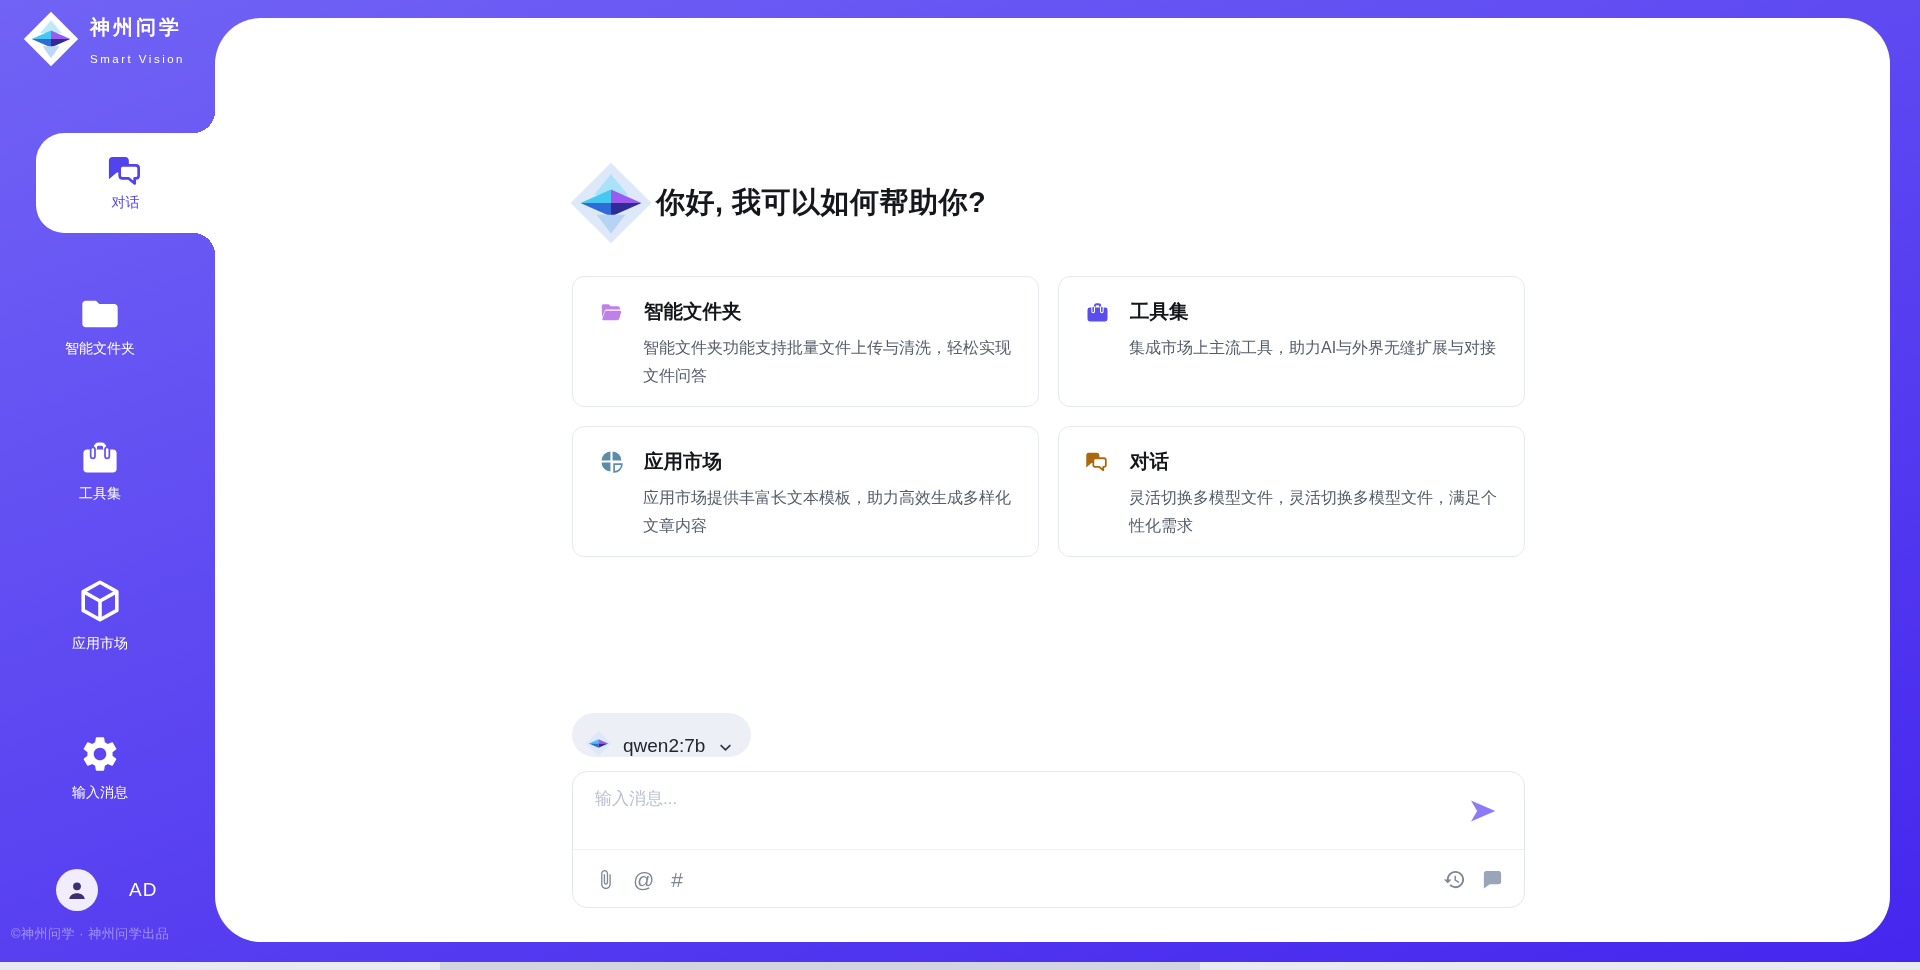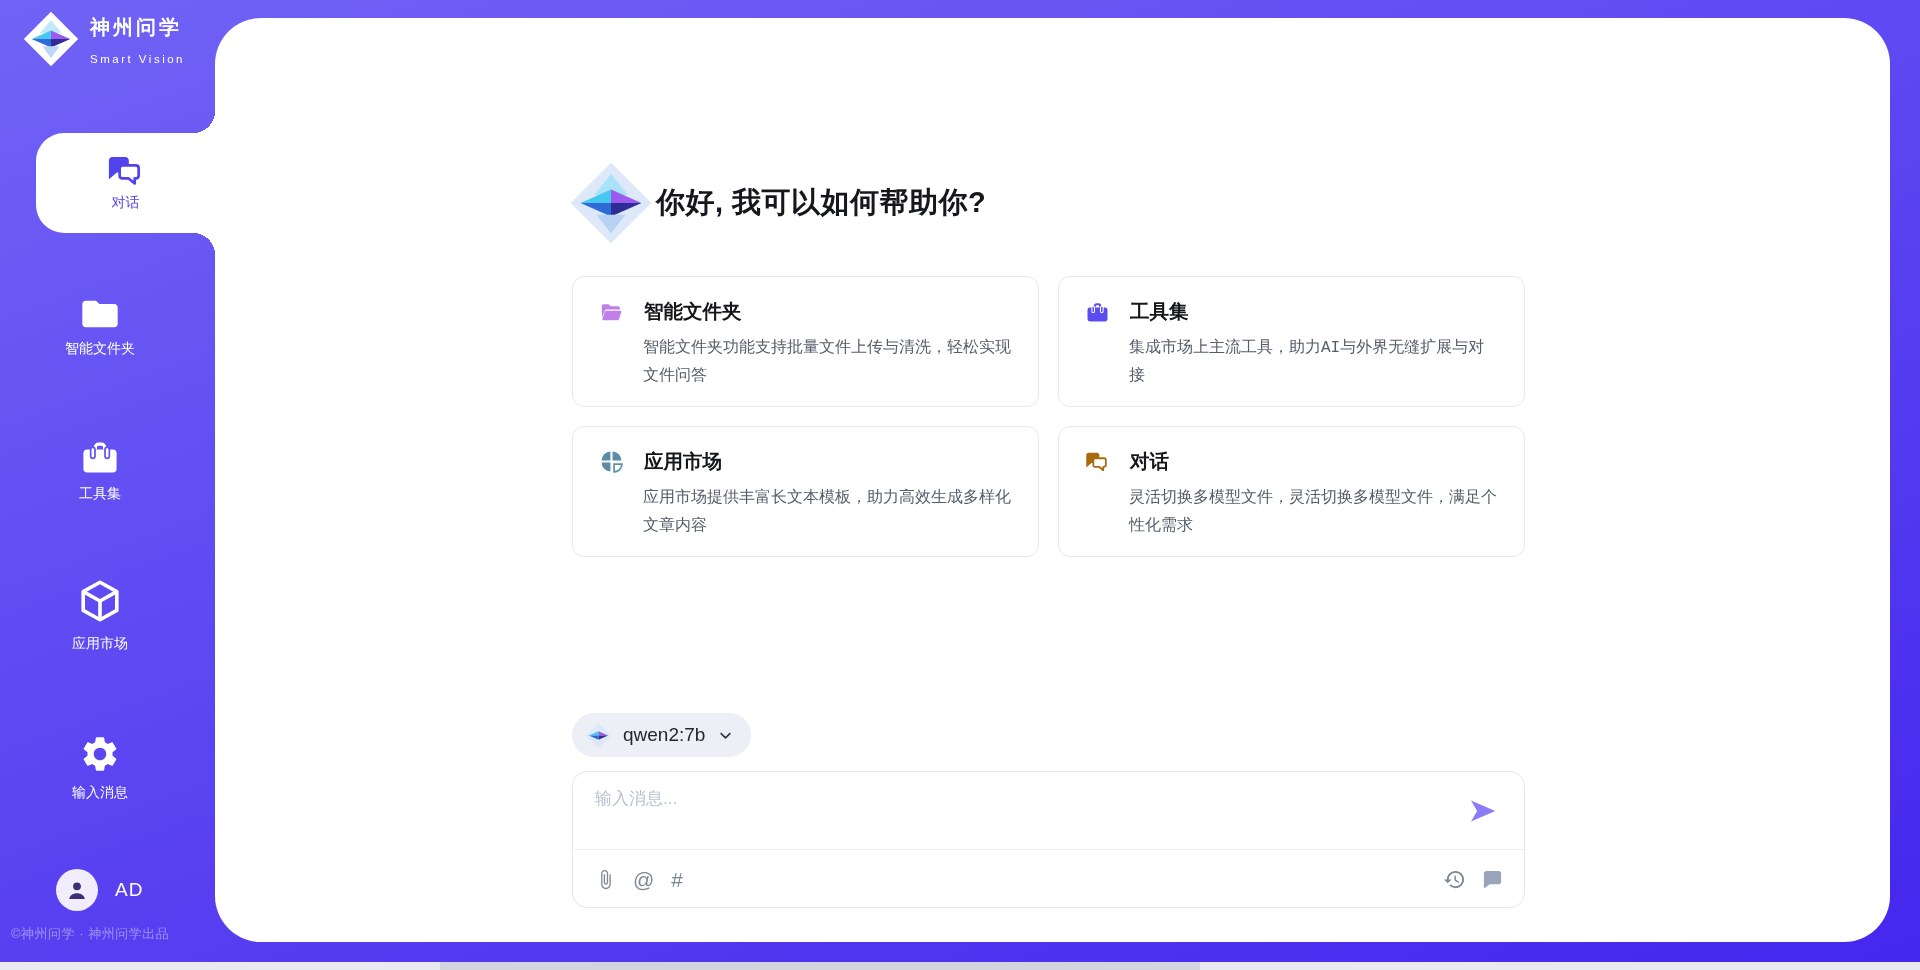--- a/index.html
+++ b/index.html
@@ -27,42 +27,42 @@
   .nav-label { font-size:14px; }
 
   .active-bubble { position:absolute; left:36px; top:133px; width:179px; height:100px;
                    background:#fff; border-radius:28px 0 0 28px;
                    display:flex; flex-direction:column; align-items:center; justify-content:center;
                    gap:7px; color:#5143ee; cursor:pointer; }
   .fillet { position:absolute; left:193px; width:22px; height:22px; }
   .fillet.top { top:111px; background:radial-gradient(circle at 0 0, rgba(0,0,0,0) 22px, #fff 22px); }
   .fillet.bottom { top:233px; background:radial-gradient(circle at 0 100%, rgba(0,0,0,0) 22px, #fff 22px); }
 
-  .user-row { position:absolute; left:56px; top:869px; display:flex; align-items:center; gap:17px;text-align:right; }
+  .user-row { position:absolute; left:56px; top:869px; display:flex; align-items:center; gap:31px;text-align:right; }
   .avatar { width:42px; height:42px; border-radius:50%; background:#f2edfc;
             display:flex; align-items:center; justify-content:center; }
   .user-name { color:#fff; font-size:19px; font-weight:500; letter-spacing:1px; }
   .copyright { position:absolute; left:11px; top:925px; font-size:13px; color:rgba(255,255,255,.42); letter-spacing:.5px; }
 
   
   .hero { position:absolute; left:568px; top:158px; height:90px; display:flex; align-items:center; gap:2px; }
   .hero-title { font-size:29px; font-weight:700; color:#15171c; letter-spacing:.5px; }
 
   
   .cards { position:absolute; left:572px; top:276px; width:953px;
            display:grid; grid-template-columns:467px 467px; gap:19px 19px; }
   .card { height:131px; background:#fff; border:1px solid #e7e9f0; border-radius:12px;
           padding:21px 24px 0 26px; cursor:pointer; }
   .card-head { display:flex; align-items:center; gap:20px; }
   .card-title { font-size:19.5px; font-weight:700; color:#14161a; }
-  .card-desc { margin:9px 0 0 44px; font-size:16px; line-height:28px; color:#555d69;font-family:Liberation Mono, monospace; }
+  .card-desc { margin:9px 0 0 44px; font-size:16px; line-height:28px; color:#555d69; }
 
   
   .model-pill { position:absolute; left:572px; top:713px; height:44px;
-                display:inline-flex; align-items:center; gap:11px; padding:0 16px 0 13px;
+                display:inline-flex; align-items:flex-end; gap:11px; padding:0 16px 0 13px;
                 background:#edeff7; border-radius:22px; cursor:pointer; }
   .model-name { font-size:19px; color:#23262e; }
 
   
   .composer { position:absolute; left:572px; top:771px; width:953px; height:137px;
               background:#fff; border:1px solid #e4e7ef; border-radius:15px; }
   .composer textarea { position:absolute; left:22px; top:15px; width:850px; height:55px;
               border:none; outline:none; resize:none; font-family:inherit;
               font-size:17px; color:#39404c; background:transparent; }
   .composer textarea::placeholder { color:#b9c1ce; }

